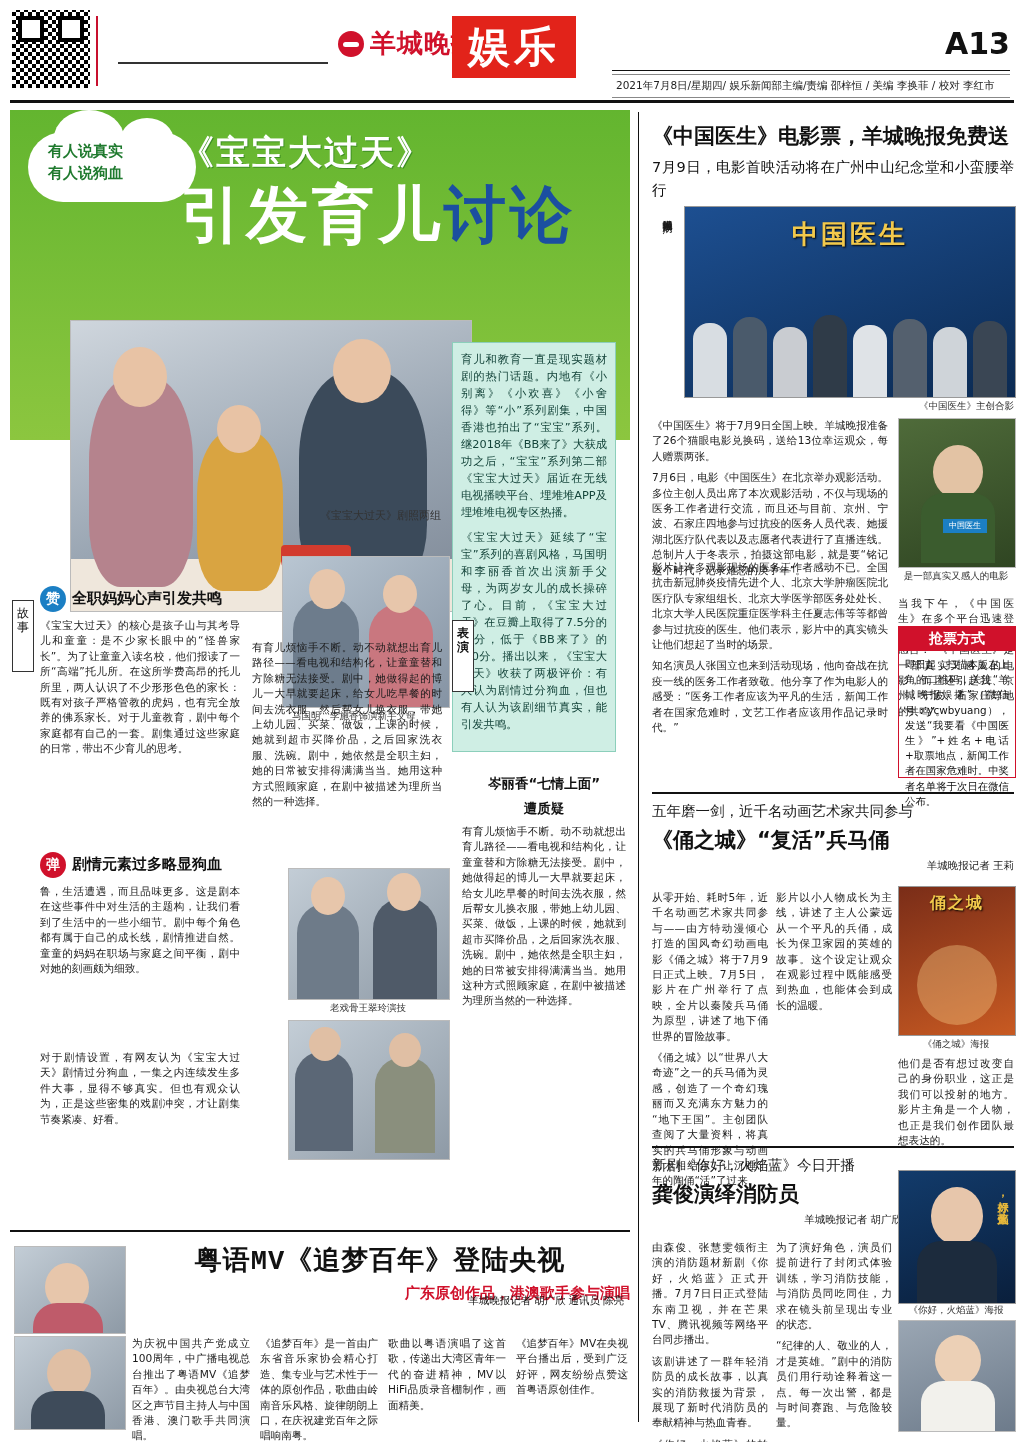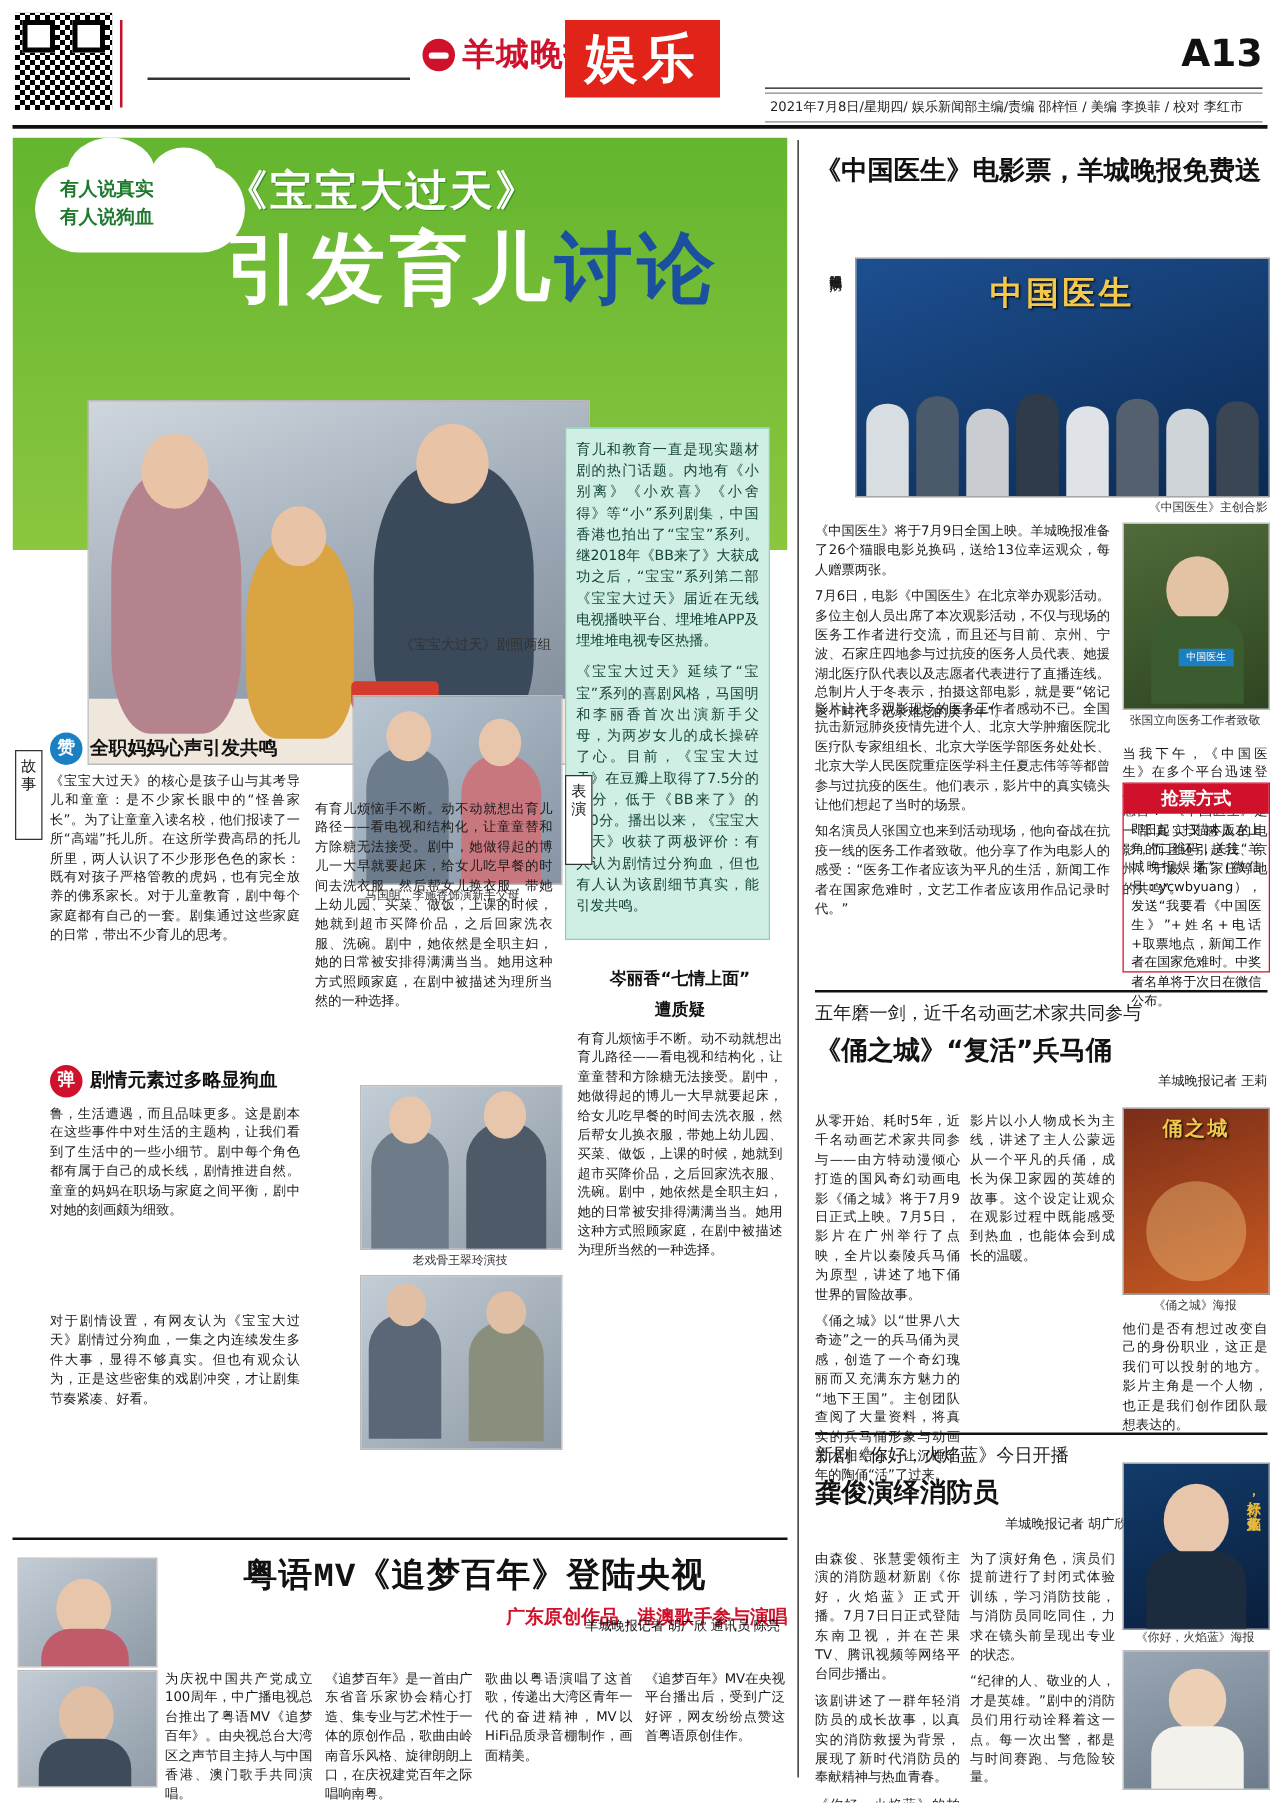--- a/index.html
+++ b/index.html
@@ -173,21 +173,21 @@
     <div class="ps-a"></div>
     <div class="ps-ah"></div>
     <div class="ps-b"></div>
     <div class="ps-bh"></div>
   </div>
   <div class="cap-sub">马国明、李施香饰演新手父母</div>
 
   <div class="vtag" style="left:12px;top:600px;height:72px;">
     <span>故事</span>
   </div>
-  <div class="vtag" style="left:452px;top:620px;height:72px;">
+  <div class="vtag" style="left:452px;top:620px;height:72px;font-weight:bold;">
     <span>表演</span>
   </div>
 
   <div class="lcol" style="left:40px;top:586px;width:200px;">
     <div class="sect-head">
       <div class="circ">赞</div>
       <div class="sect-title">全职妈妈心声引发共鸣</div>
     </div>
     <div>《宝宝大过天》的核心是孩子山与其考导儿和童童：是不少家长眼中的“怪兽家长”。为了让童童入读名校，他们报读了一所“高端”托儿所。在这所学费高昂的托儿所里，两人认识了不少形形色色的家长：既有对孩子严格管教的虎妈，也有完全放养的佛系家长。对于儿童教育，剧中每个家庭都有自己的一套。剧集通过这些家庭的日常，带出不少育儿的思考。</div>
   </div>
@@ -244,20 +244,21 @@
     <div class="lcol" style="left:122px;top:104px;width:118px;">为庆祝中国共产党成立100周年，中广播电视总台推出了粤语MV《追梦百年》。由央视总台大湾区之声节目主持人与中国香港、澳门歌手共同演唱。</div>
     <div class="lcol" style="left:250px;top:104px;width:118px;">《追梦百年》是一首由广东省音乐家协会精心打造、集专业与艺术性于一体的原创作品，歌曲由岭南音乐风格、旋律朗朗上口，在庆祝建党百年之际唱响南粤。</div>
     <div class="lcol" style="left:378px;top:104px;width:118px;">歌曲以粤语演唱了这首歌，传递出大湾区青年一代的奋进精神，MV以HiFi品质录音棚制作，画面精美。</div>
     <div class="lcol" style="left:506px;top:104px;width:112px;">《追梦百年》MV在央视平台播出后，受到广泛好评，网友纷纷点赞这首粤语原创佳作。</div>
   </div>
 
   <div class="vrule" style="left:638px;top:112px;height:1310px;"></div>
 
   <div class="rcol" style="left:652px;top:122px;width:362px;">
     <div class="r-title">《中国医生》电影票，羊城晚报免费送</div>
+    <div class="r-sub" style="margin-top:6px;">7月9日，电影首映活动将在广州中山纪念堂和小蛮腰举行</div>
   </div>
 
   <div class="rcol" style="left:652px;top:212px;width:22px;writing-mode:vertical-rl;font-size:10px;line-height:14px;text-align:left;">羊城晚报记者 胡广欣</div>
 
   <div class="poster" style="left:684px;top:206px;width:330px;height:190px;">
     <div class="txt">中国医生</div>
     <div class="figrow">
       <div class="fig" style="left:8px;width:34px;height:74px;background:#d8dde2;"></div>
       <div class="fig" style="left:48px;width:34px;height:80px;background:#4a5a6b;"></div>
       <div class="fig" style="left:88px;width:34px;height:70px;background:#c9ccd1;"></div>
@@ -273,21 +274,21 @@
   <div class="rcol" style="left:652px;top:418px;width:236px;">
     <div>《中国医生》将于7月9日全国上映。羊城晚报准备了26个猫眼电影兑换码，送给13位幸运观众，每人赠票两张。</div>
     <div style="margin-top:6px;">7月6日，电影《中国医生》在北京举办观影活动。多位主创人员出席了本次观影活动，不仅与现场的医务工作者进行交流，而且还与目前、京州、宁波、石家庄四地参与过抗疫的医务人员代表、她援湖北医疗队代表以及志愿者代表进行了直播连线。总制片人于冬表示，拍摄这部电影，就是要“铭记这个时代，记录难忘的庚子年”。</div>
   </div>
 
   <div class="photo-g" style="left:898px;top:418px;width:116px;height:148px;background:linear-gradient(160deg,#4f6b3a,#2f4522);">
     <div class="blob" style="left:34px;top:26px;width:50px;height:54px;background:#e3c3a4;"></div>
     <div class="blob" style="left:22px;top:74px;width:74px;height:70px;background:#3b5c2e;border-radius:22px 22px 0 0;"></div>
     <div style="position:absolute;left:44px;top:100px;width:44px;height:14px;background:#1b7fc4;color:#fff;font-family:'DejaVu Sans',sans-serif;font-size:8px;text-align:center;line-height:14px;">中国医生</div>
   </div>
-  <div class="cap" style="position:absolute;left:898px;top:570px;width:116px;">张国立向医务工作者致敬</div>
+  <div class="cap" style="position:absolute;left:898px;top:570px;width:116px;">是一部真实又感人的电影</div>
 
   <div class="rcol" style="left:652px;top:560px;width:236px;">
     <div>影片让许多观影现场的医务工作者感动不已。全国抗击新冠肺炎疫情先进个人、北京大学肿瘤医院北医疗队专家组组长、北京大学医学部医务处处长、北京大学人民医院重症医学科主任夏志伟等等都曾参与过抗疫的医生。他们表示，影片中的真实镜头让他们想起了当时的场景。</div>
     <div style="margin-top:6px;">知名演员人张国立也来到活动现场，他向奋战在抗疫一线的医务工作者致敬。他分享了作为电影人的感受：“医务工作者应该为平凡的生活，新闻工作者在国家危难时，文艺工作者应该用作品记录时代。”</div>
   </div>
 
   <div class="rcol" style="left:898px;top:596px;width:116px;">
     <div>当我下午，《中国医生》在多个平台迅速登上热搜，不少观众写下感言：“《中国医生》是一部真实又感人的电影，而且还引起我、京州、宁波、石家庄等地的共鸣”。</div>
   </div>
 

